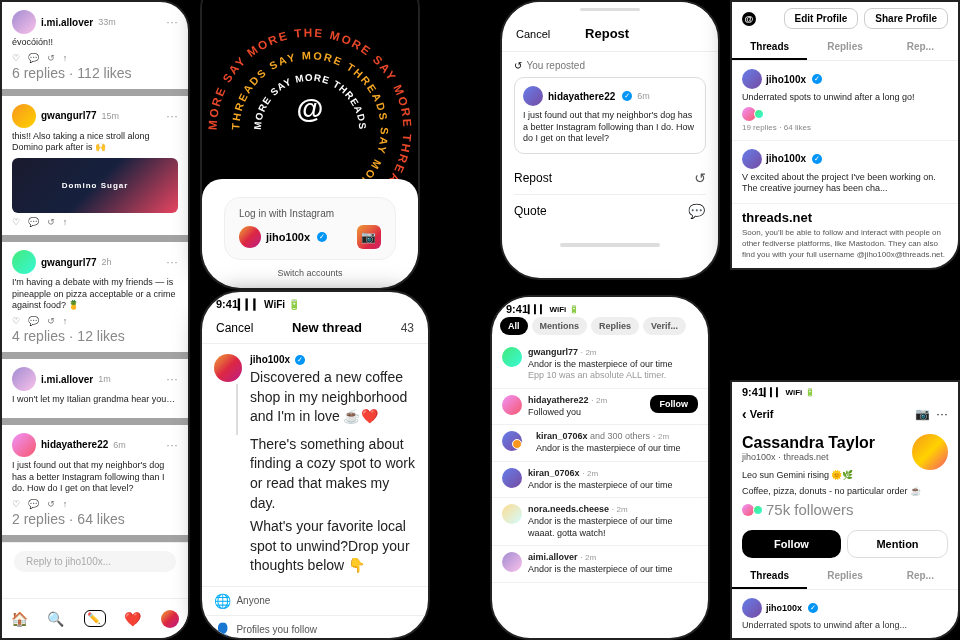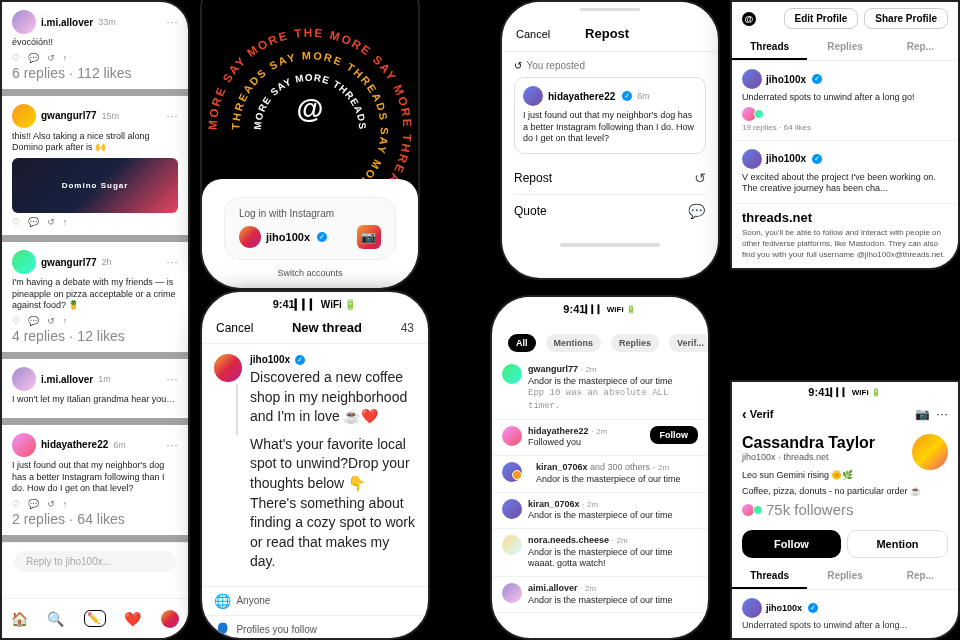--- a/index.html
+++ b/index.html
@@ -77,21 +77,21 @@
       left: 730px;
       top: 380px;
       width: 230px;
       height: 260px;
       border-radius: 0 0 30px 0;
     }
 
     
     .status-bar {
       display: flex;
-      justify-content: center;
+      justify-content: flex-start;
       align-items: center;
       padding: 6px 14px 2px;
       font-size: 10px;
       font-weight: 600;
     }
     .status-bar .time { font-size: 11px; font-weight: 700; }
     .status-icons { display: flex; gap: 3px; align-items: center; }
 
     
     .feed-post {
@@ -227,24 +227,23 @@
     .repost-option-label { font-size: 12px; color: #000; }
 
     
     .activity-header {
       padding: 10px 12px 6px;
       font-size: 16px;
       font-weight: 800;
     }
     .activity-tabs {
       display: flex;
-      padding: 0 16px;
-      gap: 10px;
+      padding: 0 8px;
+      gap: 4px;
       margin-bottom: 6px;
-      margin-top: 17px;
     }
     .activity-tab {
       padding: 4px 8px;
       border-radius: 20px;
       font-size: 9px;
       font-weight: 600;
       background: #eee;
       color: #555;
     }
     .activity-tab.active {
@@ -641,22 +640,22 @@
       </div>
       <div>
         <div style="display:flex; align-items:center; gap:3px; margin-bottom:3px;">
           <span class="username">jiho100x</span>
           <span class="blue-check">✓</span>
         </div>
         <div class="compose-text">Discovered a new coffee shop in my neighborhood and I'm in love ☕❤️</div>
       </div>
     </div>
     <div style="margin-left: 36px;">
+      <div class="compose-text" style="margin-bottom:4px;">There's something about finding a cozy spot to work or read that makes my day.</div>
       <div class="compose-text">What's your favorite local spot to unwind?Drop your thoughts below 👇</div>
-      <div class="compose-text" style="margin-bottom:4px;">There's something about finding a cozy spot to work or read that makes my day.</div>
     </div>
   </div>
   <div class="audience-row">
     <span style="font-size:14px;">🌐</span>
     <span class="audience-label">Anyone</span>
   </div>
   <div class="audience-row">
     <span style="font-size:14px;">👤</span>
     <span class="audience-label">Profiles you follow</span>
   </div>
@@ -715,21 +714,21 @@
     <div class="activity-tab">Replies</div>
     <div class="activity-tab">Verif...</div>
   </div>
 
   <div class="activity-item">
     <div class="avatar-sm" style="background: linear-gradient(135deg, #43e97b, #38f9d7);"></div>
     <div class="act-text">
       <span class="act-username">gwangurl77</span>
       <span class="act-time"> · <span>2m</span></span><br>
       <span>Andor is the masterpiece of our time</span><br>
-      <span style="color:#999;font-family:Liberation Mono, monospace;">Epp 10 was an absolute ALL timer.</span>
+      <span style="color:#999;">Epp 10 was an absolute ALL timer.</span>
     </div>
   </div>
 
   <div class="activity-item">
     <div class="avatar-sm" style="background: linear-gradient(135deg, #f093fb, #f5576c);"></div>
     <div class="act-text">
       <span class="act-username">hidayathere22</span>
       <span class="act-time"> · <span>2m</span></span><br>
       <span>Followed you</span>
     </div>

